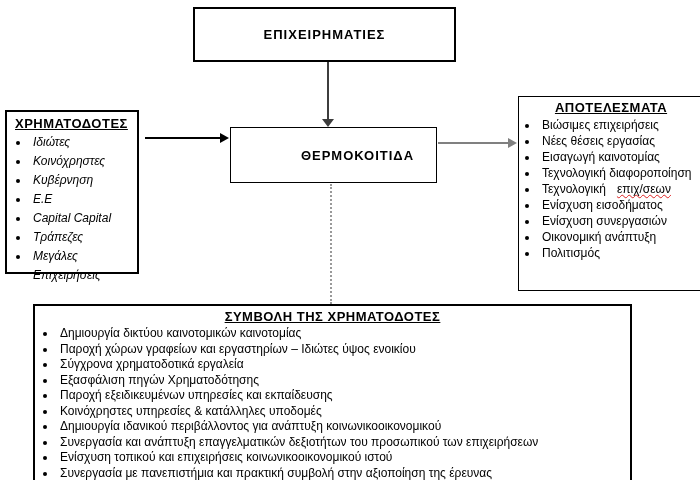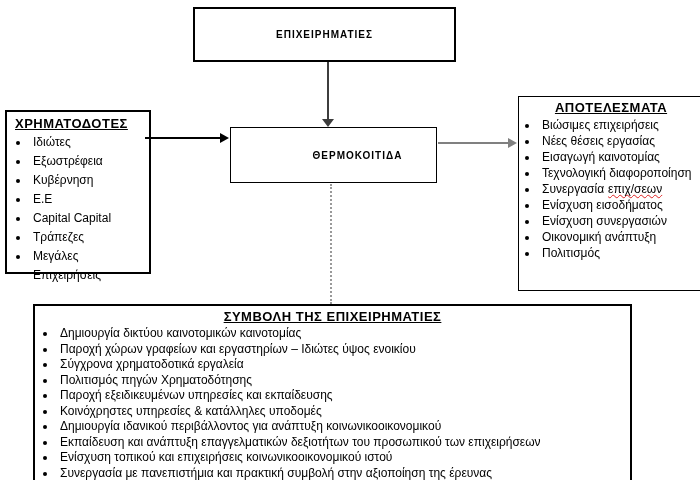--- a/index.html
+++ b/index.html
@@ -24,36 +24,36 @@
   .box {
     position: absolute;
     background: var(--bg);
     border: 2px solid var(--border);
   }
   .thin { border-width: 1px; }
   .node-label {
     width: 100%; height: 100%;
     display: flex; align-items: center; justify-content: center;
     font-weight: bold;
-    font-size: 10px;
+    font-size: 13px;
     letter-spacing: 1px;
   }
   
   #box-entrepreneurs { left: 193px; top: 7px; width: 263px; height: 55px; }
   
   #box-incubator { left: 230px; top: 127px; width: 207px; height: 56px; padding-left: 48px; }
   
-  #box-financiers { left: 5px; top: 110px; width: 146px; height: 164px; padding: 3px 4px 2px 7px; }
+  #box-financiers { left: 5px; top: 110px; width: 134px; height: 164px; padding: 3px 4px 2px 7px; }
   #box-financiers .box-title {
     font-weight: bold; font-size: 13px;
     text-decoration: underline;
     letter-spacing: 0.5px;
     margin: 1px 0 0 1px;
   }
-  #box-financiers ul { line-height: 19px; }
+  #box-financiers ul { line-height: 19px; font-style: italic; }
   
   #box-results { left: 518px; top: 96px; width: 198px; height: 195px; padding: 2px 2px 2px 4px; }
   #box-results .box-title {
     font-weight: bold; font-size: 13px;
     text-decoration: underline;
     text-align: center;
     letter-spacing: 0.5px;
     margin-top: 1px;
     padding-right: 14px;
   }
@@ -70,21 +70,21 @@
   #box-contribution ul { line-height: 15.5px; }
   
   ul.bullets {
     margin: 2px 0 0 0;
     padding-left: 16px;
     font-size: 12px;
     list-style: disc outside;
   }
   ul.bullets li { padding-left: 3px; }
   .wavy {
-    margin-left: 4px;
+    margin-left: 11px;
     text-decoration: underline wavy var(--spellcheck_red);
     text-decoration-skip-ink: none;
     text-decoration-thickness: 1px;
   }
   
   .hline, .vline { position: absolute; }
   #arrow-down-line { left: 327px; top: 62px; width: 2px; height: 58px; background: var(--dark_arrow); }
   #arrow-down-head {
     position: absolute; left: 322px; top: 119px;
     width: 0; height: 0;
@@ -118,21 +118,21 @@
   <div class="node-label">ΕΠΙΧΕΙΡΗΜΑΤΙΕΣ</div>
 </div>
 
 <div class="vline" id="arrow-down-line"></div>
 <div id="arrow-down-head"></div>
 
 <div class="box" id="box-financiers">
   <div class="box-title">ΧΡΗΜΑΤΟΔΟΤΕΣ</div>
   <ul class="bullets">
     <li>Ιδιώτες</li>
-    <li>Εξωστρέφεια</li>
+    <li>Κοινόχρηστες</li>
     <li>Κυβέρνηση</li>
     <li>Ε.Ε</li>
     <li>Capital Capital</li>
     <li>Τράπεζες</li>
     <li>Μεγάλες Επιχειρήσεις</li>
   </ul>
 </div>
 
 <div class="hline" id="arrow-left-line"></div>
 <div id="arrow-left-head"></div>
@@ -146,35 +146,35 @@
 
 <div id="dotted-connector"></div>
 
 <div class="box thin" id="box-results">
   <div class="box-title">ΑΠΟΤΕΛΕΣΜΑΤΑ</div>
   <ul class="bullets">
     <li>Βιώσιμες επιχειρήσεις</li>
     <li>Νέες θέσεις εργασίας</li>
     <li>Εισαγωγή καινοτομίας</li>
     <li>Τεχνολογική διαφοροποίηση</li>
-    <li><span>Συνεργασία</span><span class="wavy">επιχ/σεων</span></li>
+    <li><span>Τεχνολογική</span><span class="wavy">επιχ/σεων</span></li>
     <li>Ενίσχυση εισοδήματος</li>
     <li>Ενίσχυση συνεργασιών</li>
     <li>Οικονομική ανάπτυξη</li>
     <li>Πολιτισμός</li>
   </ul>
 </div>
 
 <div class="box" id="box-contribution">
-  <div class="box-title">ΣΥΜΒΟΛΗ ΤΗΣ ΕΠΙΧΕΙΡΗΜΑΤΙΕΣ</div>
+  <div class="box-title">ΣΥΜΒΟΛΗ ΤΗΣ ΧΡΗΜΑΤΟΔΟΤΕΣ</div>
   <ul class="bullets">
     <li>Δημιουργία δικτύου καινοτομικών καινοτομίας</li>
     <li>Παροχή χώρων γραφείων και εργαστηρίων – Ιδιώτες ύψος ενοικίου</li>
     <li>Σύγχρονα χρηματοδοτικά εργαλεία</li>
-    <li>Πολιτισμός πηγών Χρηματοδότησης</li>
+    <li>Εξασφάλιση πηγών Χρηματοδότησης</li>
     <li>Παροχή εξειδικευμένων υπηρεσίες και εκπαίδευσης</li>
     <li>Κοινόχρηστες υπηρεσίες &amp; κατάλληλες υποδομές</li>
     <li>Δημιουργία ιδανικού περιβάλλοντος για ανάπτυξη κοινωνικοοικονομικού</li>
-    <li>Εκπαίδευση και ανάπτυξη επαγγελματικών δεξιοτήτων  του προσωπικού των επιχειρήσεων</li>
+    <li>Συνεργασία και ανάπτυξη επαγγελματικών δεξιοτήτων  του προσωπικού των επιχειρήσεων</li>
     <li>Ενίσχυση τοπικού και επιχειρήσεις κοινωνικοοικονομικού ιστού</li>
     <li>Συνεργασία με πανεπιστήμια και πρακτική συμβολή στην αξιοποίηση της έρευνας</li>
   </ul>
 </div>
 
 </body></html>

